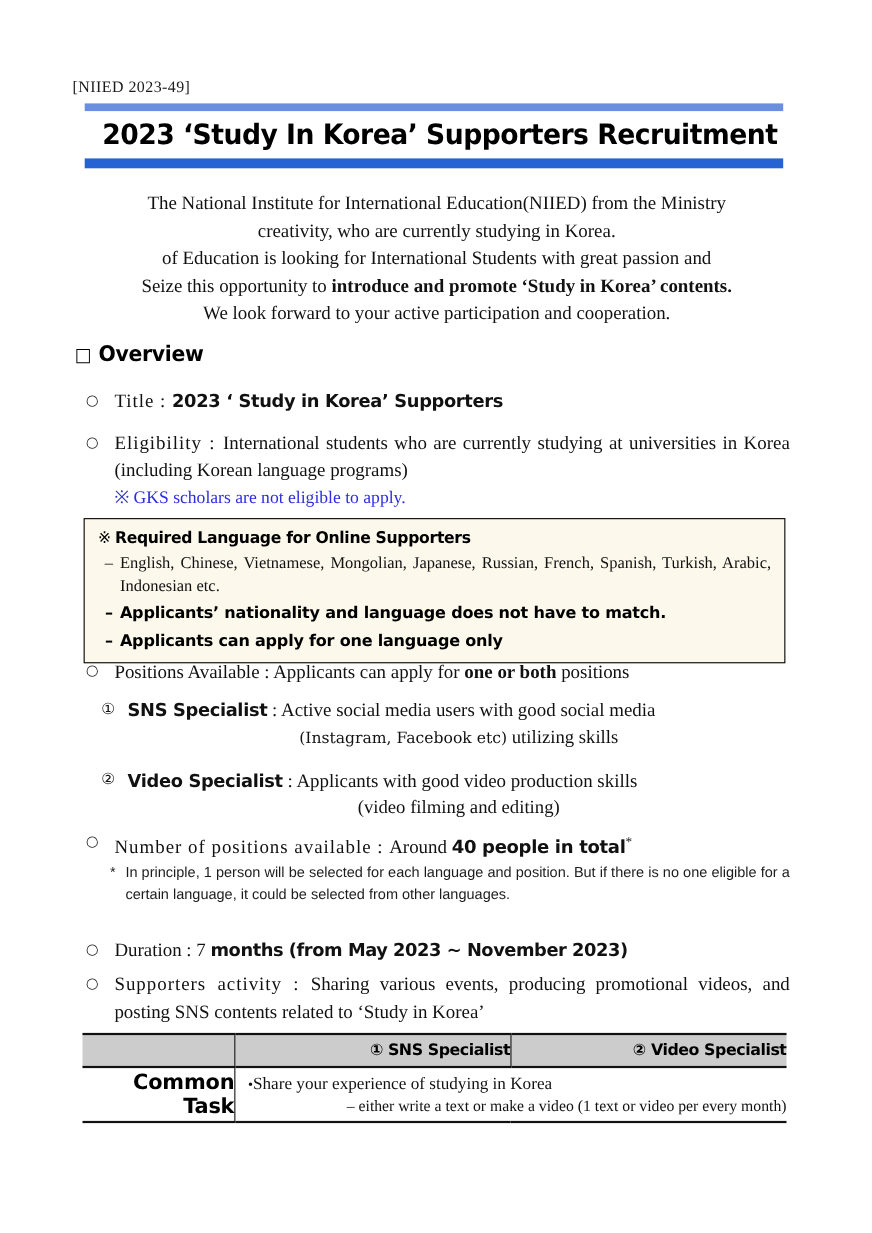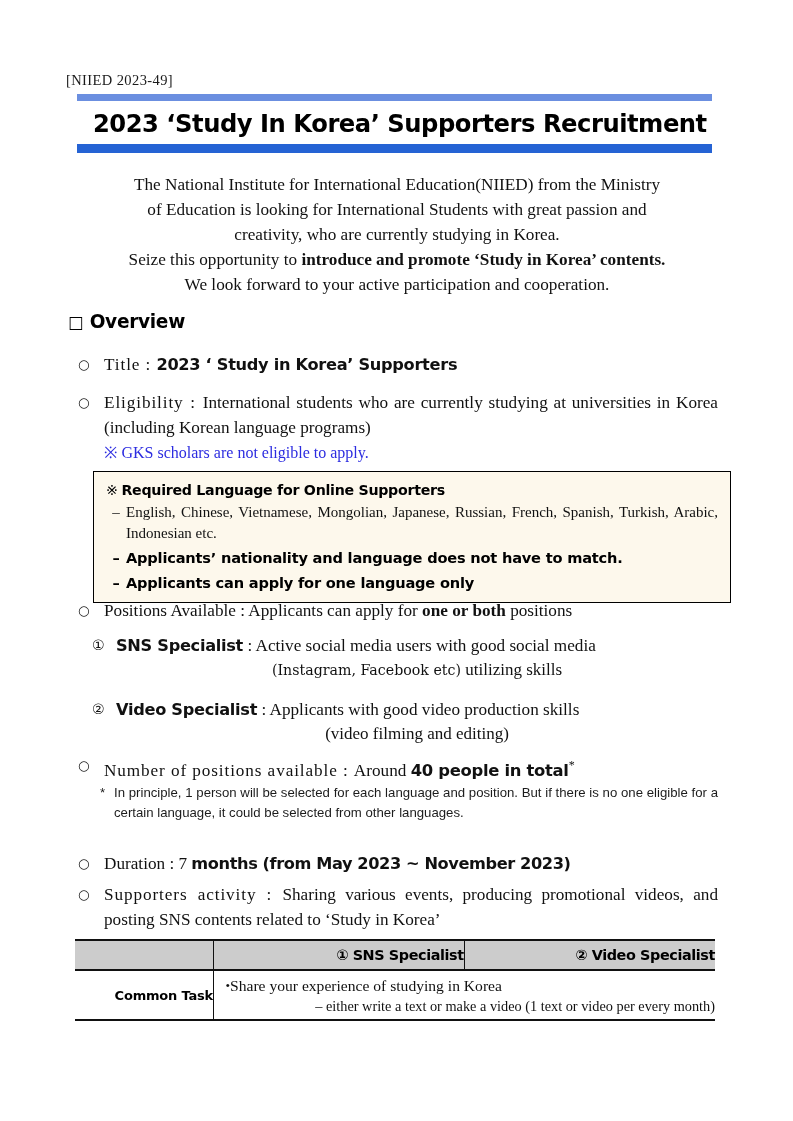--- a/index.html
+++ b/index.html
@@ -145,21 +145,20 @@
   
   .lang-box {
     position: absolute;
     left: 76px;
     top: 471px;
     width: 638px;
     box-sizing: border-box;
     border: 1.6px solid #000;
     background: #fdf8ec;
     padding: 7px 12px 8px 12px;
-    margin-left: 17px;
   }
   .lang-title {
     font-family: "DejaVu Sans", sans-serif;
     font-weight: bold;
     font-size: 14.8px;
     line-height: 22px;
     letter-spacing: -0.3px;
     color: #000;
     transform: scaleX(0.96);
     transform-origin: left center;
@@ -280,21 +279,21 @@
     font-size: 14.4px;
     letter-spacing: -0.4px;
     height: 28px;
     color: #000;
   }
   .td-label {
     width: 138px;
     text-align: center;
     font-family: "DejaVu Sans", sans-serif;
     font-weight: bold;
-    font-size: 13px;
+    font-size: 19px;
     letter-spacing: -0.2px;
     border-bottom: 2.5px solid #111;
     border-right: 1.2px solid #111;
     height: 48px;
     color: #000;
   }
   .td-body {
     border-bottom: 2.5px solid #111;
     padding: 5px 6px 6px 10px;
     height: 48px;
@@ -325,22 +324,22 @@
   <div class="doc-id">[NIIED 2023-49]</div>
 
   <div class="title-block">
     <div class="rule-top"></div>
     <div class="title-text">2023  ‘Study In Korea’  Supporters Recruitment</div>
     <div class="rule-bottom"></div>
   </div>
 
   <div class="intro">
     <span class="ln">The National Institute for International Education(NIIED) from the Ministry</span>
+    <span class="ln">creativity, who are currently studying in Korea.</span>
     <span class="ln">of Education is looking for International Students with great passion and</span>
-    <span class="ln">creativity, who are currently studying in Korea.</span>
     <span class="ln"><span>Seize this opportunity to </span><b>introduce and promote ‘Study in Korea’ contents.</b></span>
     <span class="ln">We look forward to your active participation and cooperation.</span>
   </div>
 
   <div class="sec-head">
     <span class="sq">□</span><span>Overview</span>
   </div>
 
   <div class="brow" id="row-title">
     <span class="bullet">○</span>

